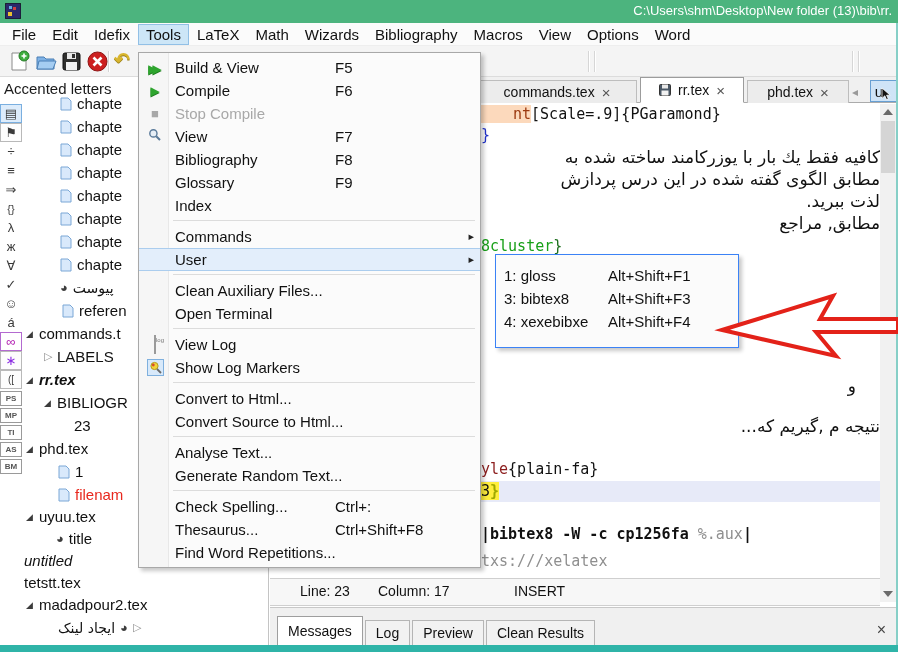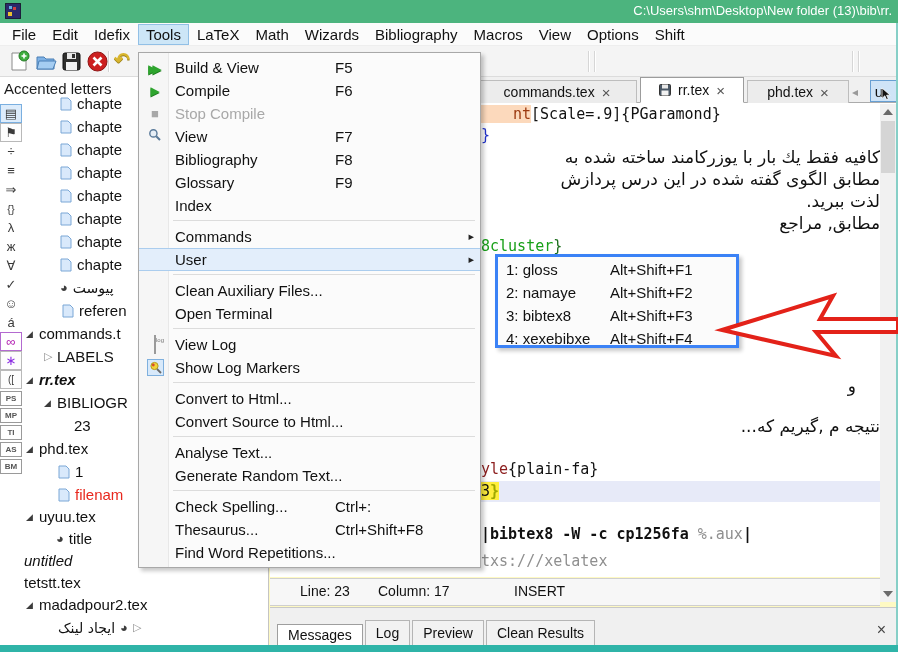--- a/index.html
+++ b/index.html
@@ -1,16 +1,16 @@
 <!DOCTYPE html>
 <html><head>
 <meta charset="utf-8">
 <style>
   html,body{margin:0;padding:0;background:#888;}
-  .app{position:relative;width:898px;height:652px;overflow:hidden;background:#fef9c3;
+  .app{position:relative;width:898px;height:652px;overflow:hidden;background:#ffffff;
        font-family:"Liberation Sans",sans-serif;color:#111;-webkit-font-smoothing:antialiased;}
   
   .titlebar{position:absolute;left:0;top:0;width:898px;height:23px;background:#4cb47e;}
   .titlebar .appicon{position:absolute;left:5px;top:3px;}
   .titlebar .ttl{position:absolute;right:6px;top:3px;font-size:13px;color:#fff;white-space:pre;}
   
   .menubar{position:absolute;left:0;top:23px;width:898px;height:23px;background:#fbfbfb;
            display:flex;align-items:center;padding-left:4px;border-bottom:1px solid #eee;box-sizing:border-box;}
   .mb{padding:2px 8px;font-size:15px;cursor:default;}
   .mb.on{background:#cde6f7;border:1px solid #92c0e6;padding:1px 7px;}
@@ -71,21 +71,21 @@
   .sthumb{position:absolute;left:1px;top:17px;width:14px;height:52px;background:#d5d5d5;}
   .winedge{position:absolute;left:896px;top:23px;width:2px;height:622px;background:#86cfc7;}
   
   .statusline{position:absolute;left:270px;top:578px;width:610px;height:28px;background:#f7f7f7;
               border-top:1px solid #cfcfcf;border-bottom:1px solid #cfcfcf;box-sizing:border-box;font-size:14px;}
   .statusline span{position:absolute;top:4px;}
   
   .bottompanel{position:absolute;left:270px;top:607px;width:628px;height:38px;background:#f0f0f0;border-top:1px solid #c8c8c8;
                box-sizing:border-box;display:flex;align-items:flex-end;padding-left:7px;}
   .btab{display:flex;align-items:center;justify-content:center;font-size:14px;padding:0 10px;box-sizing:border-box;}
-  .btab.act{height:21px;background:#fff;border:1px solid #9e9e9e;border-bottom:none;}
+  .btab.act{height:29px;background:#fff;border:1px solid #9e9e9e;border-bottom:none;}
   .btab.inact{height:25px;background:#f2f2f2;border:1px solid #b5b5b5;border-bottom:none;margin-left:2px;}
   .bclose{position:absolute;right:12px;top:13px;font-size:16px;color:#444;}
   .tealbar{position:absolute;left:0;top:645px;width:898px;height:7px;background:#2fb4a8;}
   
   .menu{position:absolute;left:138px;top:52px;width:343px;height:516px;box-sizing:border-box;
         background:linear-gradient(90deg,#f6f6f6 0 29px,#e8e8e8 29px 30px,#fbfbfb 30px);
         border:1px solid #a8a8a8;box-shadow:3px 3px 4px rgba(0,0,0,.22);padding-top:3px;z-index:20;}
   .mrow{position:relative;height:23px;display:flex;align-items:center;padding-left:36px;padding-right:6px;font-size:15px;box-sizing:border-box;}
   .mrow .mlabel{flex:1;}
   .mrow .msc{width:139px;text-align:left;}
@@ -96,22 +96,22 @@
   .msep{position:relative;height:8px;}
   .msep::after{content:"";position:absolute;left:34px;right:5px;top:3px;border-top:1px solid #dcdcdc;}
   .tri1{color:#2ea52e;font-size:12px;text-shadow:0 1px 0 #1c7a1c;}
   .tri2{color:#2ea52e;font-size:12px;letter-spacing:-5px;text-shadow:0 1px 0 #1c7a1c;padding-right:5px;}
   .stopsq{color:#a8a8a8;font-size:13px;}
   .vlog{position:relative;width:13px;height:16px;background:#fff;border:1px solid #9a9a9a;margin:0 auto;}
   .vlog::after{content:"log";position:absolute;left:1px;top:1px;font-size:6px;color:#777;}
   .lmk{width:17px;height:17px;background:#d8e9fa;border:1px solid #7fb0de;margin:0 auto;box-sizing:border-box;
        display:flex;align-items:center;justify-content:center;}
   
-  .submenu{position:absolute;left:495px;top:254px;width:244px;height:94px;background:#fbfbfb;border:3px solid #3b82f6;
-           box-shadow:3px 3px 4px rgba(0,0,0,.22);z-index:21;box-sizing:border-box;padding-top:1px;}
+  .submenu{position:absolute;left:495px;top:254px;width:244px;height:94px;background:#fbfbfb;border:1px solid #3b82f6;
+           box-shadow:3px 3px 4px rgba(0,0,0,.22);z-index:21;box-sizing:border-box;padding-top:9px;}
   .srow{height:23px;display:flex;align-items:center;padding-left:8px;font-size:15px;}
   .srow .slab{width:104px;}
   .redarrow{position:absolute;left:700px;top:285px;z-index:30;}
 </style>
 </head>
 <body>
 
 <div class="app">
 
   <div class="titlebar">
@@ -129,21 +129,21 @@
     <span class="mb">Edit</span>
     <span class="mb">Idefix</span>
     <span class="mb on">Tools</span>
     <span class="mb">LaTeX</span>
     <span class="mb">Math</span>
     <span class="mb">Wizards</span>
     <span class="mb">Bibliography</span>
     <span class="mb">Macros</span>
     <span class="mb">View</span>
     <span class="mb">Options</span>
-    <span class="mb">Shift</span>
+    <span class="mb">Word</span>
   </div>
 
   <div class="toolbar">
     <svg class="tbtn" style="left:8px" width="23" height="23" viewBox="0 0 23 23">
       <path d="M4,3 h10 l4,4 v13 h-14 z" fill="#fff" stroke="#8a8a8a"></path>
       <circle cx="16" cy="6" r="5" fill="#3fae3f" stroke="#237a23"></circle>
       <path d="M16,3.5 v5 M13.5,6 h5" stroke="#fff" stroke-width="1.6"></path>
     </svg>
     <svg class="tbtn" style="left:34px" width="23" height="23" viewBox="0 0 23 23">
       <path d="M3,7 h7 l2,2 h8 v10 h-17 z" fill="#7fb2e5" stroke="#4a7fb5"></path>
@@ -519,24 +519,20 @@
       <span class="mlabel">Find Word Repetitions...</span>
     </div>
   </div>
 
   <div class="submenu">
     <div class="srow">
       <span class="slab">1: gloss</span>
         <span>Alt+Shift+F1</span>
     </div>
     <div class="srow">
-      <span class="slab">2: namaye</span>
-        <span>Alt+Shift+F2</span>
-    </div>
-    <div class="srow">
       <span class="slab">3: bibtex8</span>
         <span>Alt+Shift+F3</span>
     </div>
     <div class="srow">
       <span class="slab">4: xexebibxe</span>
         <span>Alt+Shift+F4</span>
     </div>
   </div>
 
   <svg class="redarrow" width="198" height="85" viewBox="0 0 198 85">

